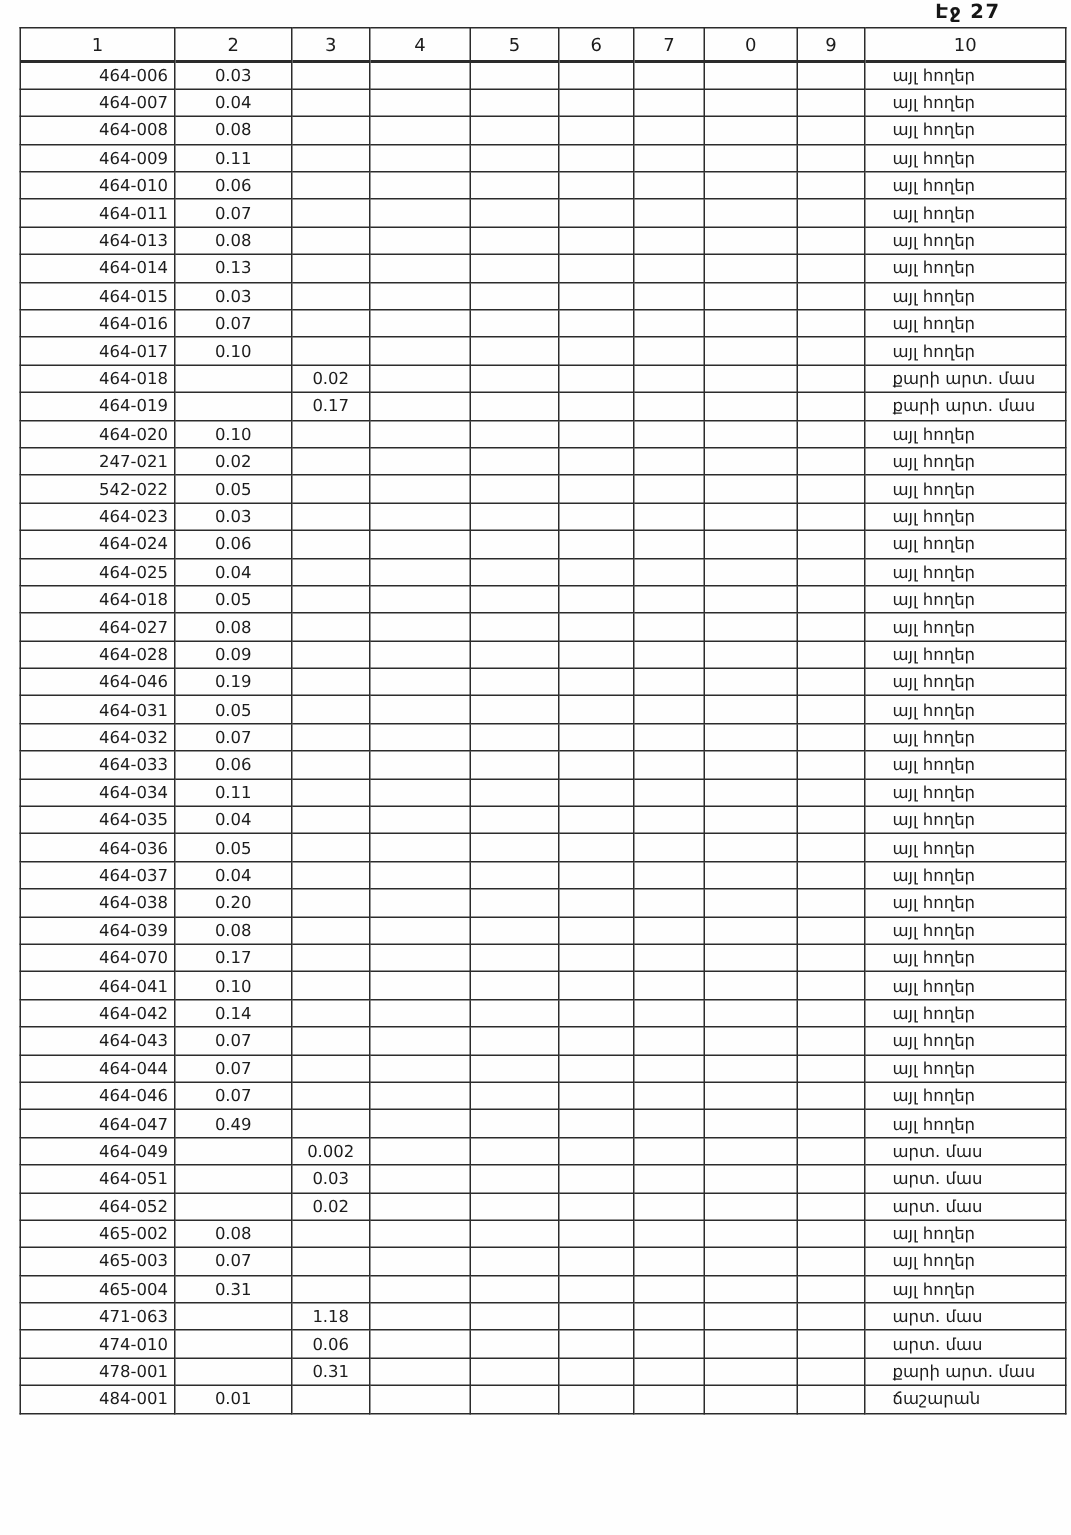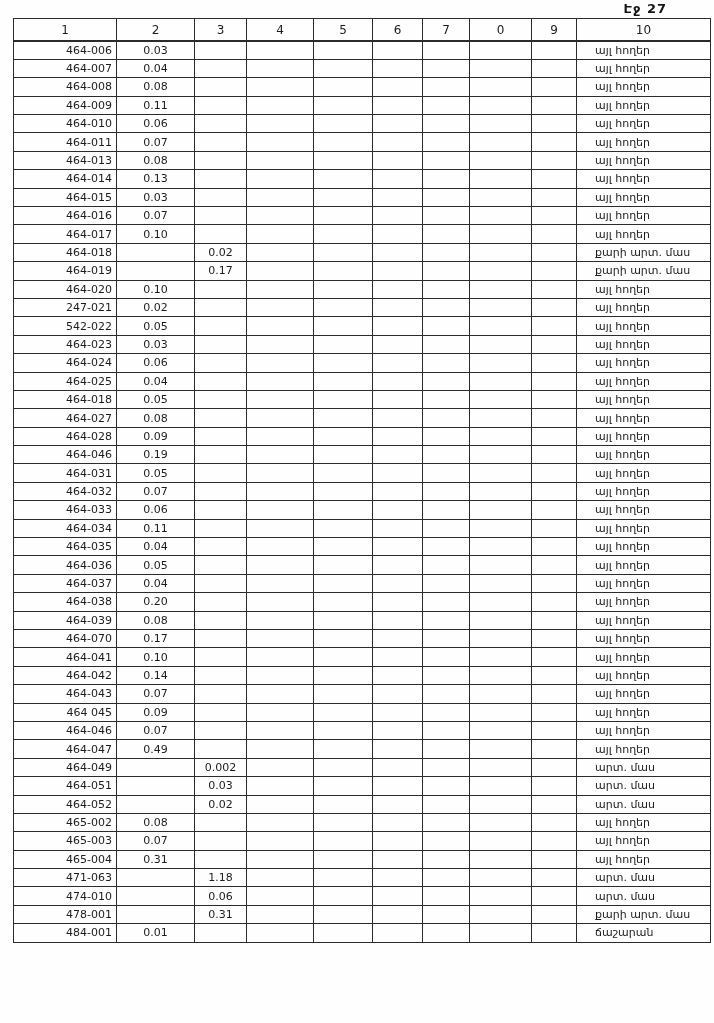--- a/index.html
+++ b/index.html
@@ -521,22 +521,22 @@
           <td class="c3"></td>
           <td class="c4"></td>
           <td class="c5"></td>
           <td class="c6"></td>
           <td class="c7"></td>
           <td class="c8"></td>
           <td class="c9"></td>
           <td class="c10">այլ հողեր</td>
         </tr>
         <tr>
-          <td class="c1">464 045</td>
-          <td class="c2">0.09</td>
+          <td class="c1">464-044</td>
+          <td class="c2">0.07</td>
           <td class="c3"></td>
           <td class="c4"></td>
           <td class="c5"></td>
           <td class="c6"></td>
           <td class="c7"></td>
           <td class="c8"></td>
           <td class="c9"></td>
           <td class="c10">այլ հողեր</td>
         </tr>
         <tr>

